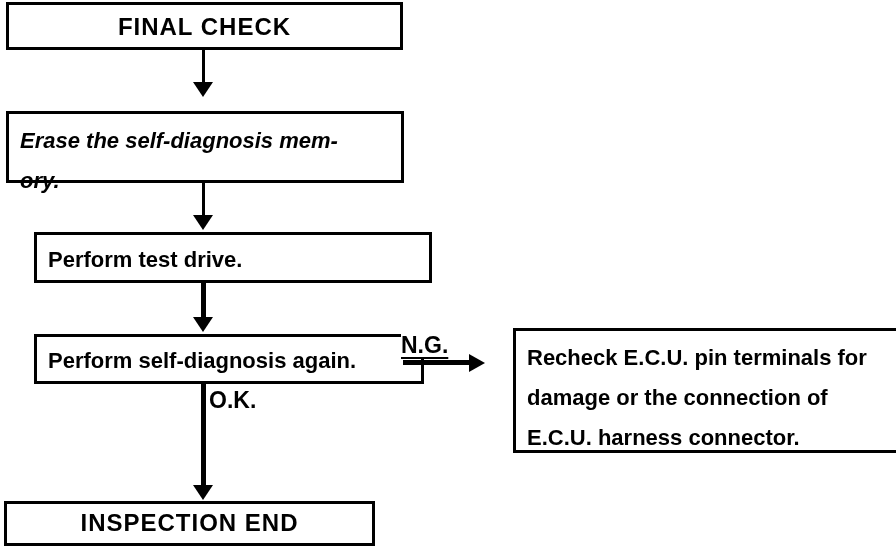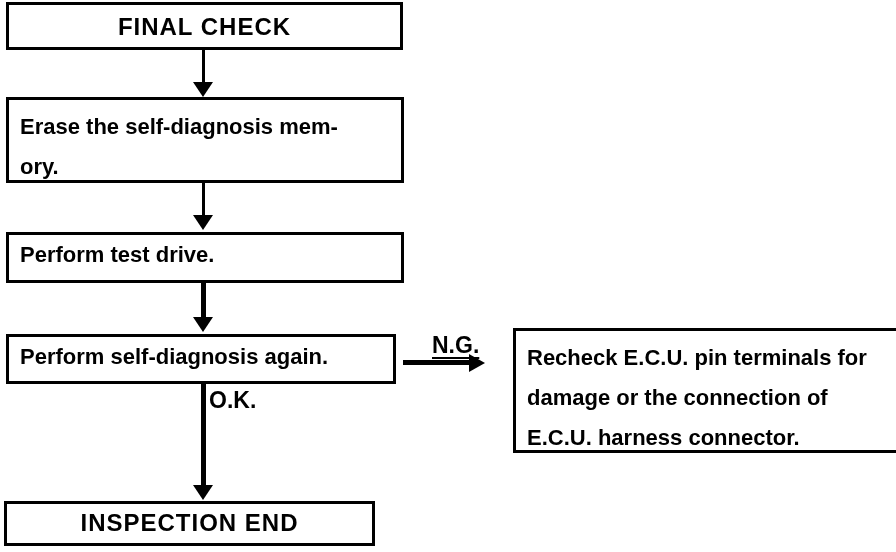--- a/index.html
+++ b/index.html
@@ -27,22 +27,23 @@
   }
   .box.center {
     display: flex;
     align-items: flex-end;
     justify-content: center;
     font-size: 24px;
     letter-spacing: 1px;
   }
   .box.leftpad {
     display: flex;
-    align-items: flex-start;
+    align-items: flex-end;
     padding-left: 11px;
+    margin-left: 28px;
   }
   .box.multiline {
     padding: 7px 12px 0 11px;
   }
   .box.multiline span { display: block; }
   .shaft-v {
     position: absolute;
     background: #000000;
   }
   .shaft-h {
@@ -85,21 +86,21 @@
 
   <div class="box center" style="left:6px; top:2px; width:397px; height:48px;">
     <span>FINAL CHECK</span>
   </div>
 
   <div>
     <div class="shaft-v" style="left:202px; top:50px; width:3px; height:34px;"></div>
     <div class="head-down" style="left:193px; top:82px;"></div>
   </div>
 
-  <div class="box multiline" style="left:6px; top:97px; width:398px; height:86px;">
+  <div class="box multiline" style="left:6px; top:111px; width:398px; height:72px;font-style:italic;">
     <span>Erase the self-diagnosis mem-</span>
     <span>ory.</span>
   </div>
 
   <div>
     <div class="shaft-v" style="left:202px; top:183px; width:3px; height:34px;"></div>
     <div class="head-down" style="left:193px; top:215px;"></div>
   </div>
 
   <div class="box leftpad" style="left:6px; top:232px; width:398px; height:51px;">
@@ -108,21 +109,21 @@
 
   <div>
     <div class="shaft-v" style="left:201px; top:283px; width:5px; height:36px;"></div>
     <div class="head-down" style="left:193px; top:317px;"></div>
   </div>
 
   <div class="box leftpad" style="left:6px; top:334px; width:390px; height:50px;">
     <span>Perform self-diagnosis again.</span>
   </div>
 
-  <span class="edge-label ng" style="left:432px; top:333px;">N.G.</span>
+  <span class="edge-label ng" style="left:401px; top:333px;">N.G.</span>
   <div>
     <div class="shaft-h" style="left:403px; top:360px; width:68px; height:5px;"></div>
     <div class="head-right" style="left:469px; top:354px;"></div>
   </div>
 
   <div class="box multiline" style="left:513px; top:328px; width:397px; height:125px;">
     <span>Recheck E.C.U. pin terminals for</span>
     <span>damage or the connection of</span>
     <span>E.C.U. harness connector.</span>
   </div>

